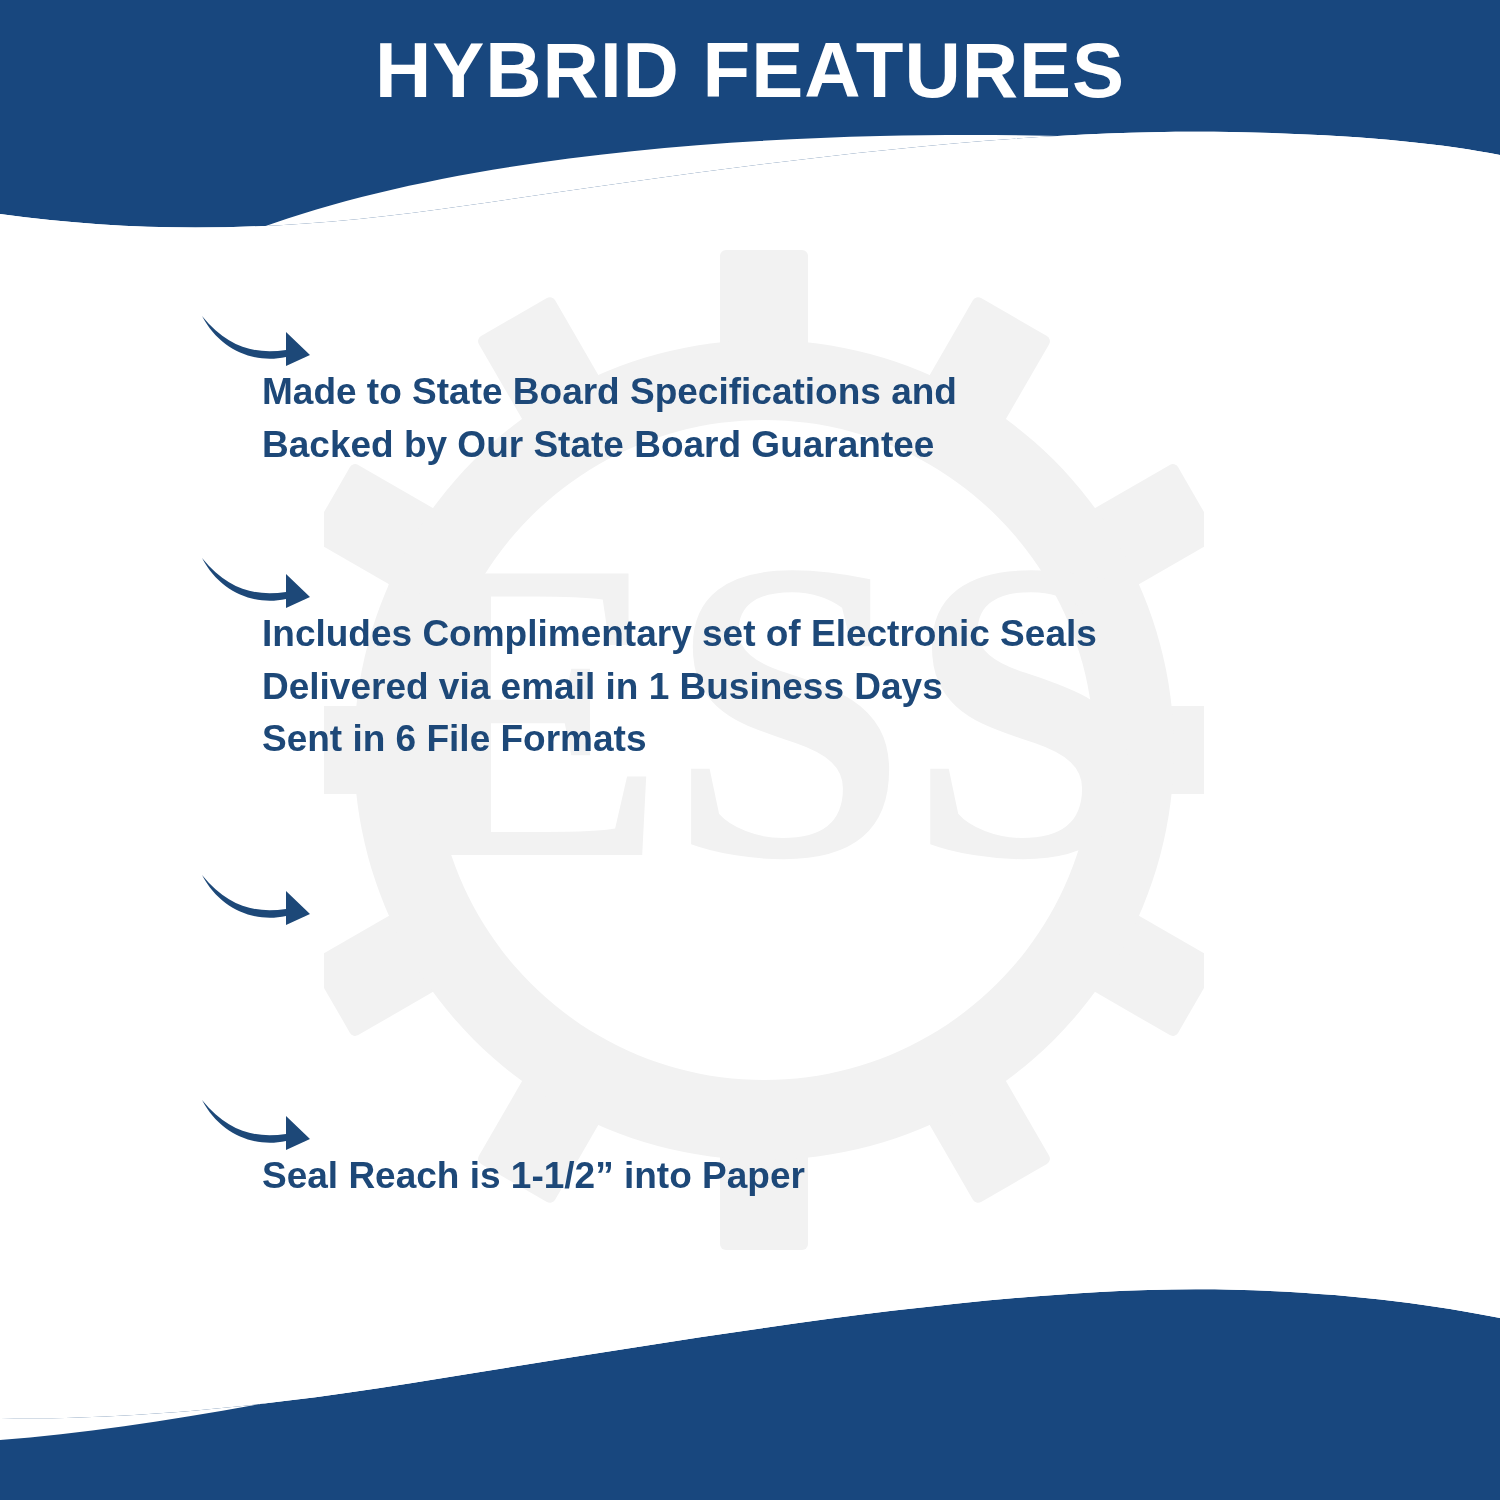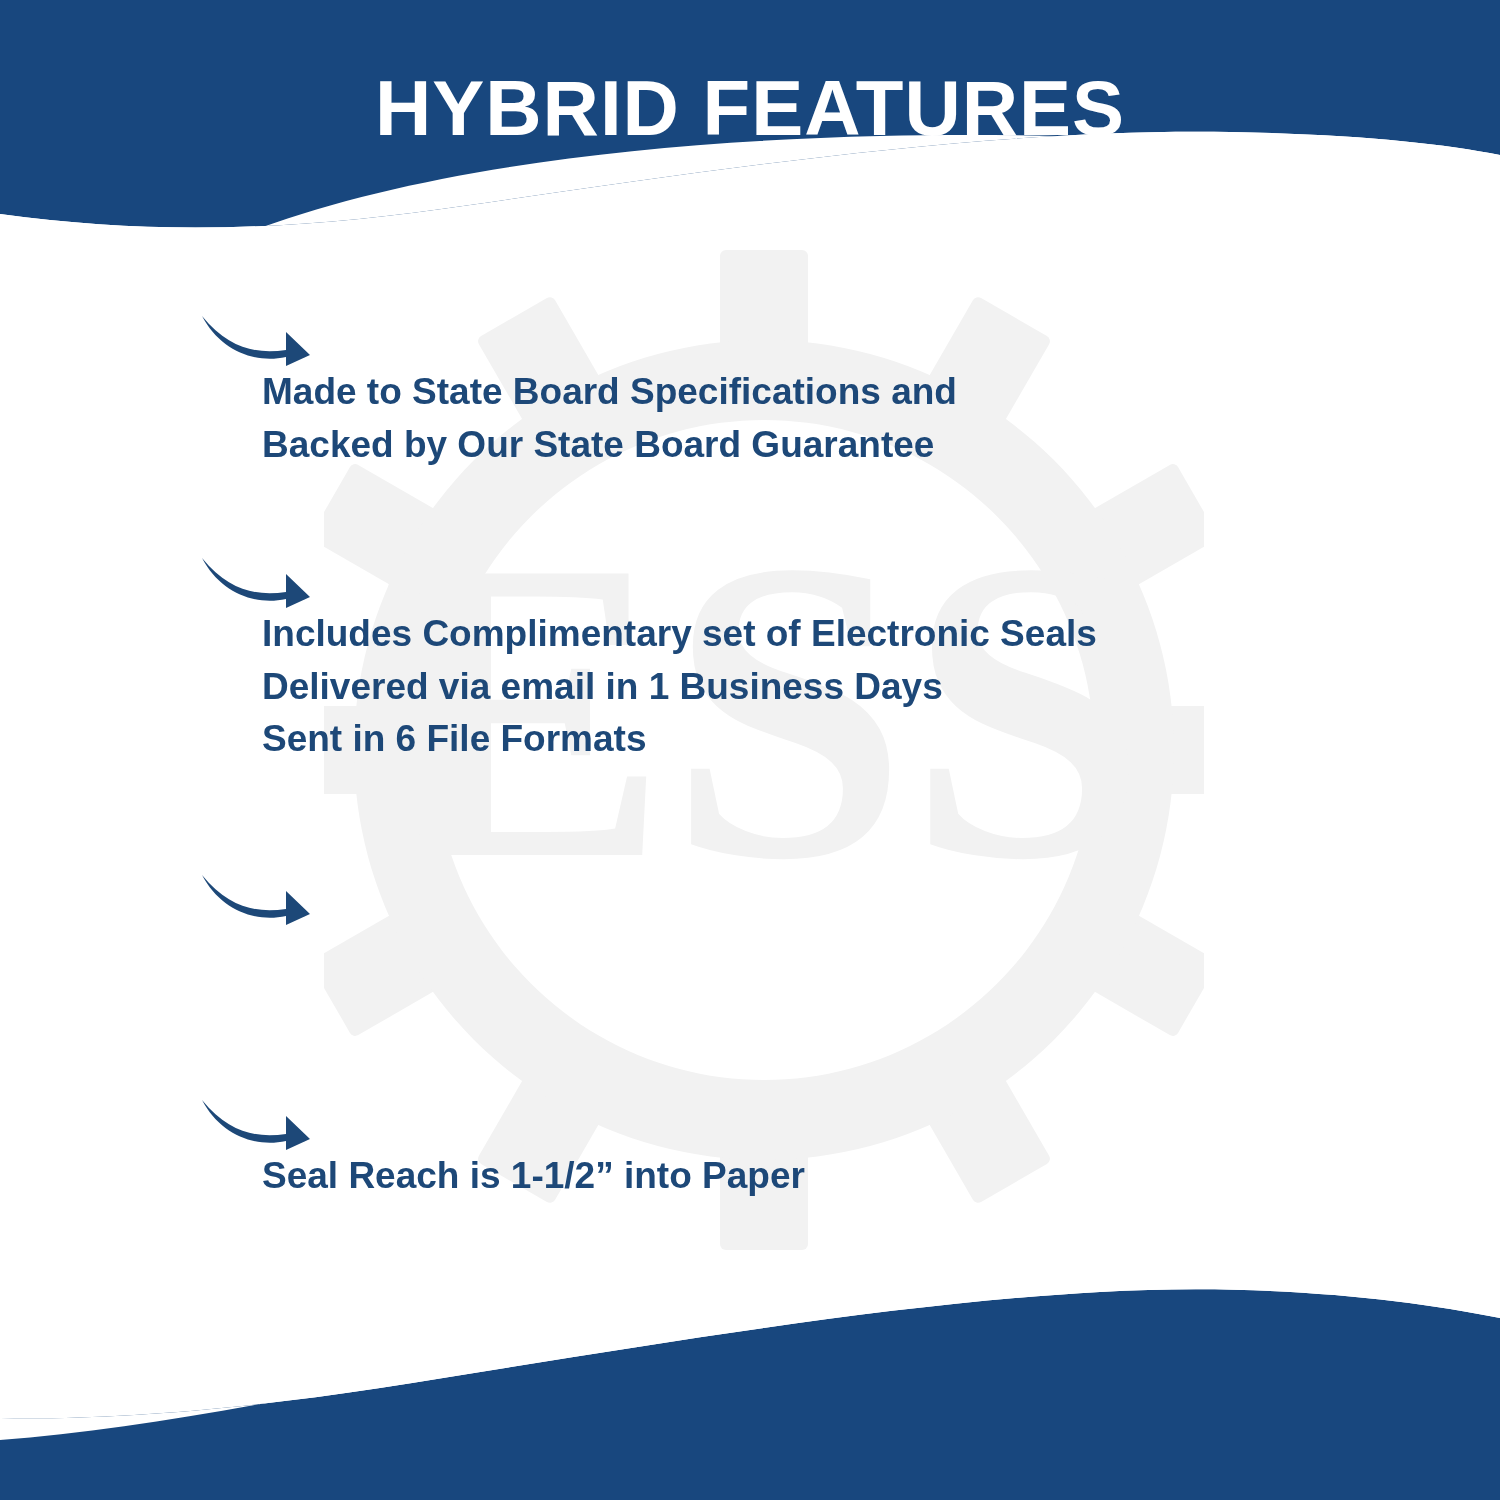--- a/index.html
+++ b/index.html
@@ -41,21 +41,20 @@
   .header {
     position: absolute;
     left: 0;
     top: 0;
     width: 1500px;
     height: 140px;
     display: flex;
     align-items: center;
     justify-content: center;
     z-index: 5;
-    margin-top: 38px;
   }
   .header-title {
     color: #ffffff;
     font-size: 78px;
     font-weight: bold;
     letter-spacing: 1px;
     line-height: 1;
     text-align: center;
     white-space: nowrap;
   }

